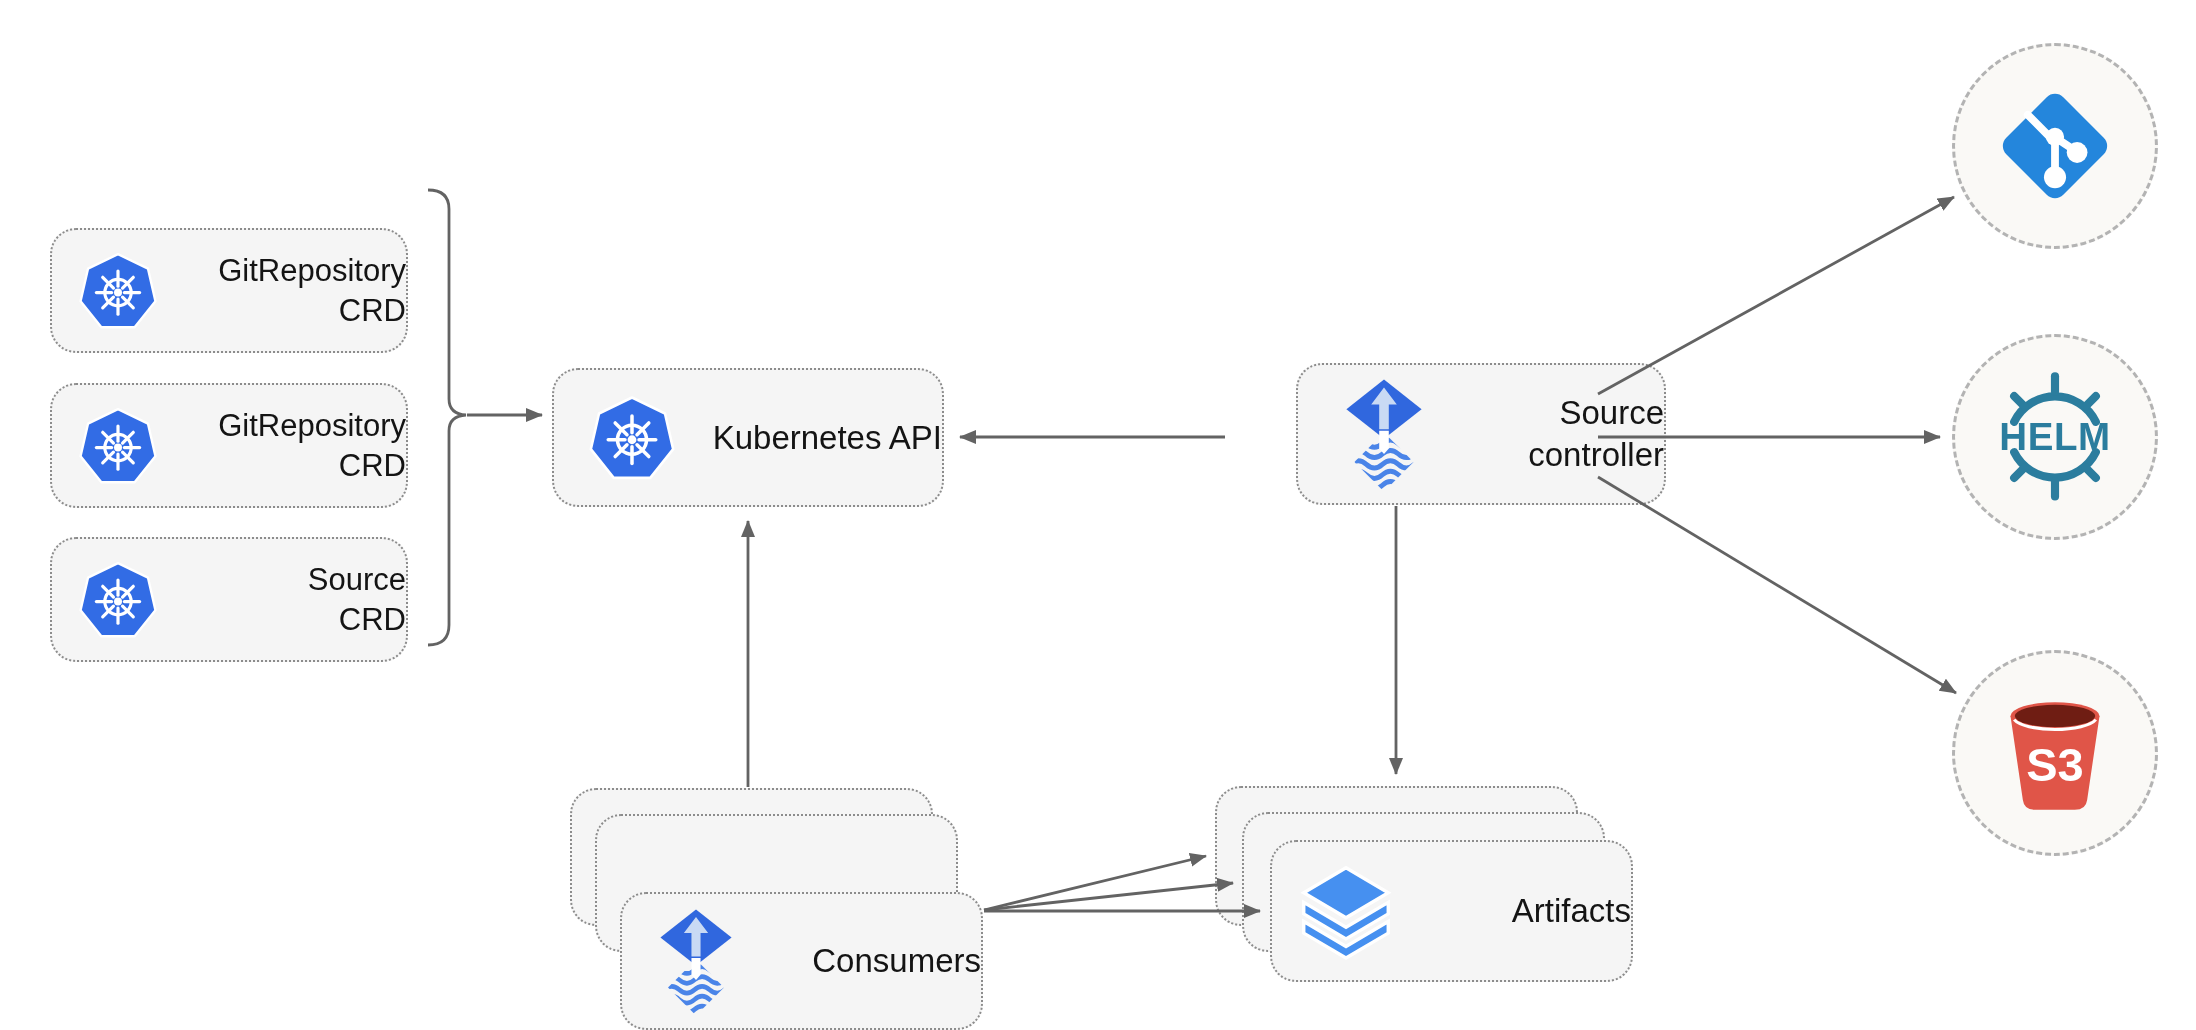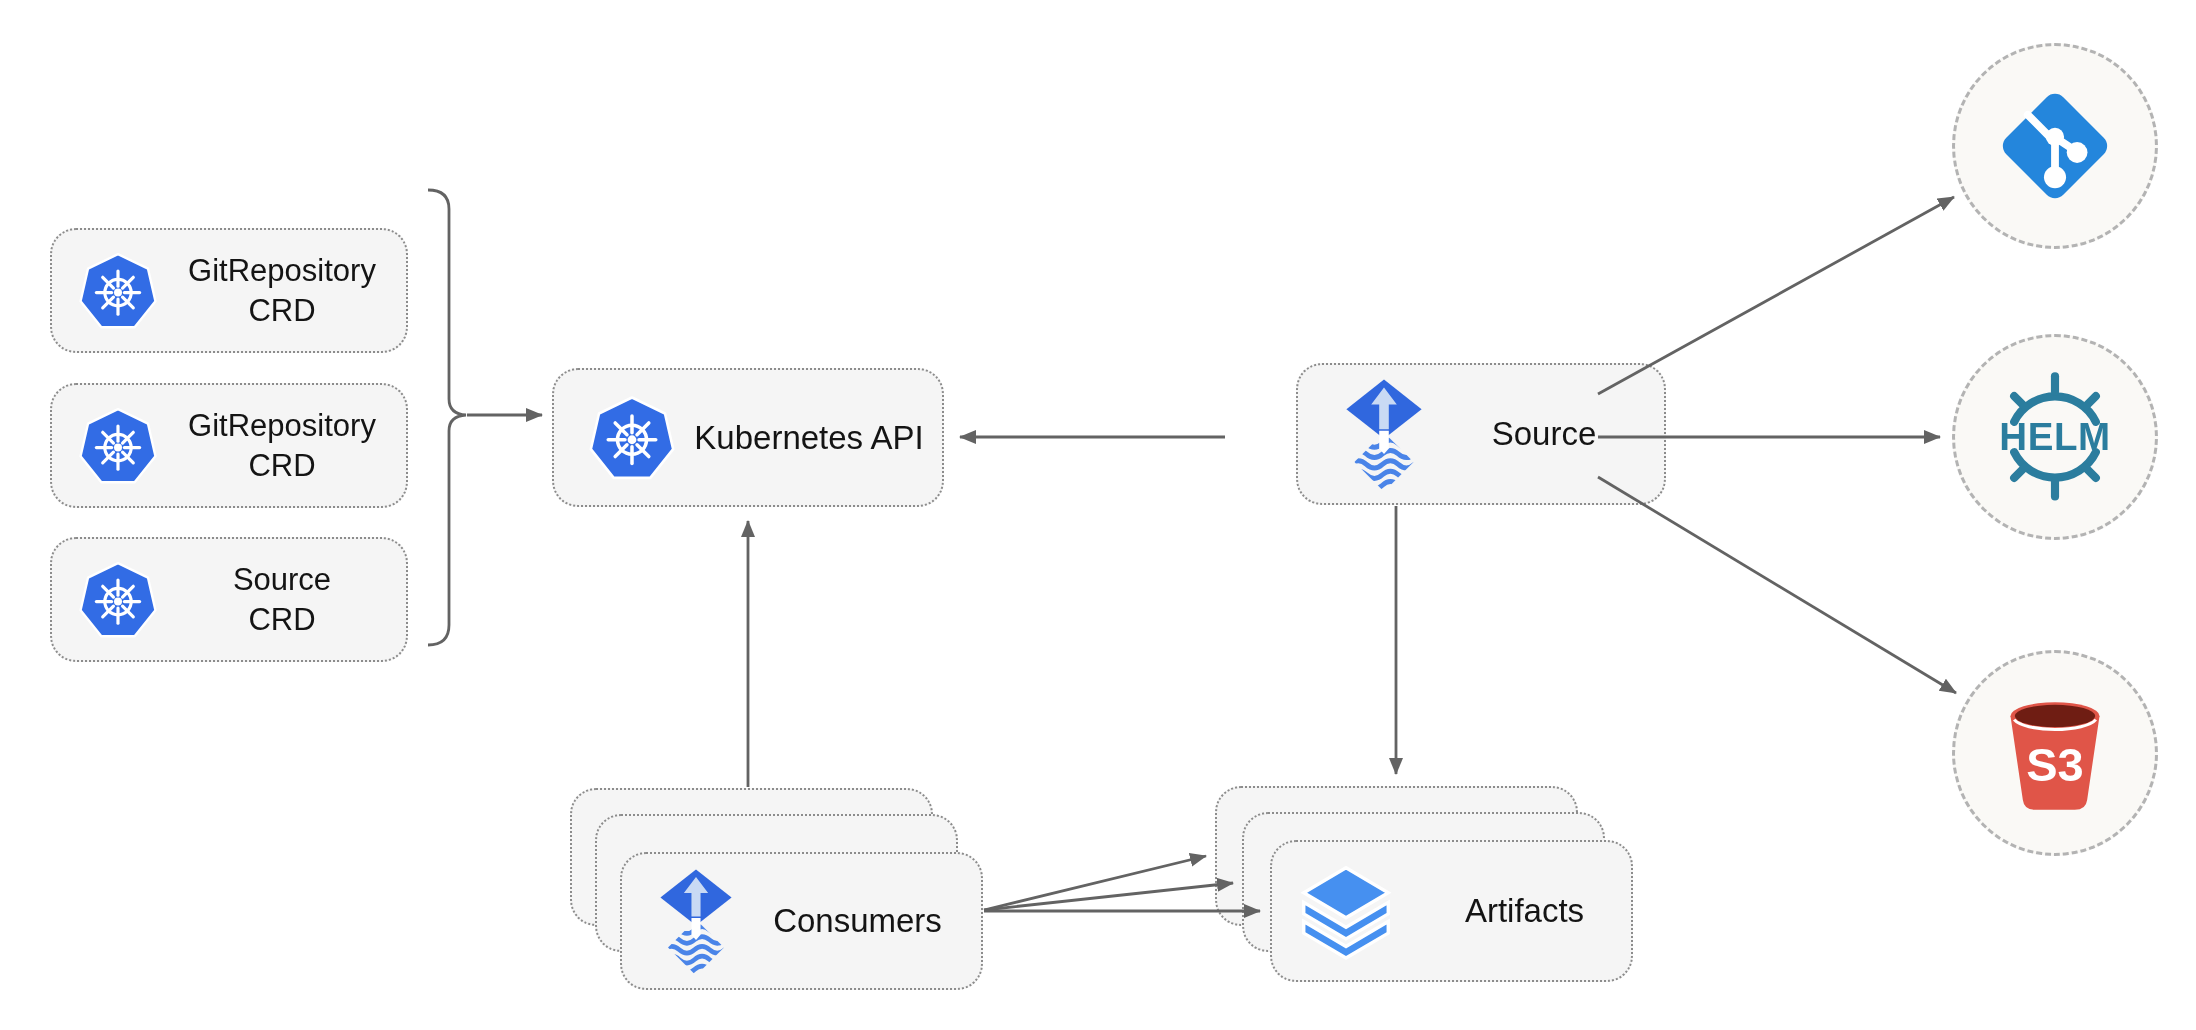--- a/index.html
+++ b/index.html
@@ -16,21 +16,21 @@
     position: absolute;
     background: #f5f5f5;
     border: 2.5px dotted #8c8c8c;
     border-radius: 26px;
     display: flex;
     align-items: center;
     box-sizing: border-box;
   }
   .node .txt {
     flex: 1;
-    text-align: center;
+    text-align: right;
     font-size: 31px;
     line-height: 40px;
     color: #141414;
   }
   .node .txt.big { font-size: 33px; line-height: 42px; }
   .icon { flex: 0 0 auto; }
   .circle {
     position: absolute;
     width: 206px;
     height: 206px;
@@ -173,26 +173,27 @@
       <div>Kubernetes API</div>
     </div>
   </div>
 
   <div class="node" style="left:1296px; top:363px; width:370px; height:142px; padding-left:46px;">
     <svg class="icon" width="80" height="112">
         <use href="#sym-flux"></use>
       </svg>
     <div class="txt big">
       <div>Source</div>
+      <div>controller</div>
     </div>
   </div>
 
   <div class="node stackbox" style="left:570px; top:788px; width:363px; height:138px;"></div>
   <div class="node stackbox mid" style="left:595px; top:814px; width:363px; height:138px;"></div>
-  <div class="node stackbox front" style="left:620px; top:852px; width:363px; height:138px; padding-left:36px;">
+  <div class="node stackbox front" style="left:620px; top:892px; width:363px; height:138px; padding-left:36px;">
     <svg class="icon" width="76" height="106">
         <use href="#sym-flux"></use>
       </svg>
     <div class="txt big">
       <div>Consumers</div>
     </div>
   </div>
 
   <div class="node stackbox" style="left:1215px; top:786px; width:363px; height:140px;"></div>
   <div class="node stackbox mid" style="left:1242px; top:812px; width:363px; height:140px;"></div>

